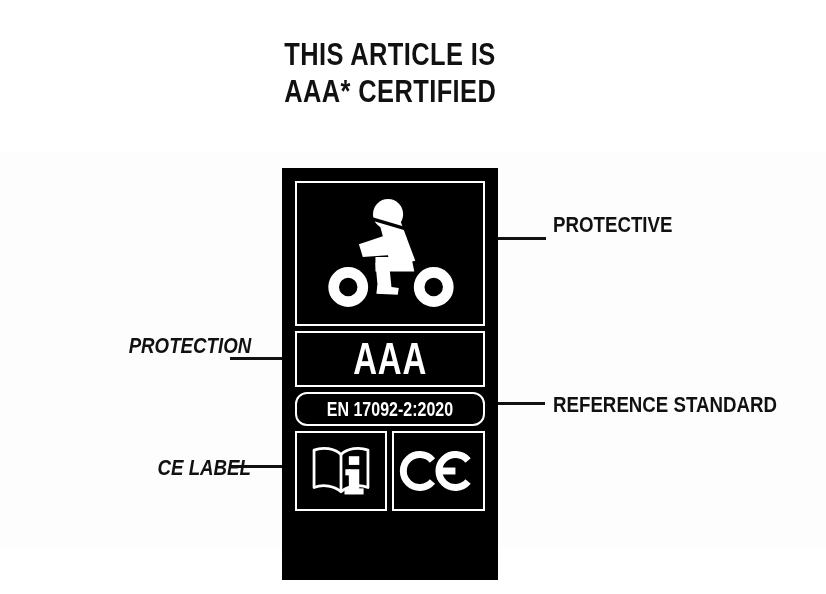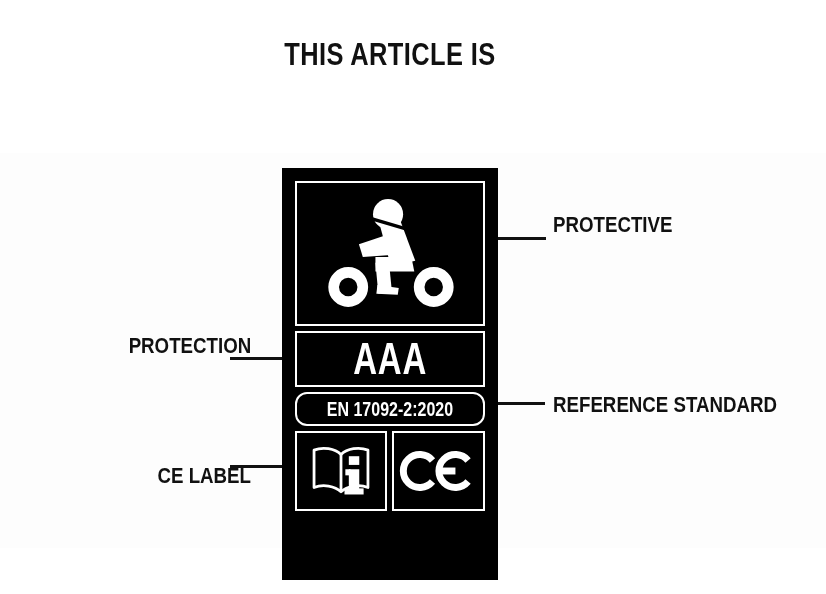--- a/index.html
+++ b/index.html
@@ -49,37 +49,38 @@
   .cline-r2 { left:498px; top:402px; width:47px; }
   .cline-l1 { left:230px; top:357px; width:52px; }
   .cline-l2 { left:230px; top:465px; width:52px; }
 
   .callout {
     position:absolute; font-weight:bold; font-size:22px; line-height:29px;
     color:#111111; white-space:nowrap;
   }
   .callout.right-side { text-align:left; }
   .callout.right-side .squeeze { transform-origin:left center; transform:scaleX(0.85); }
-  .callout.left-side { text-align:center; }
+  .callout.left-side { text-align:center;font-style:italic; }
   .callout.left-side .squeeze { transform-origin:right center; transform:scaleX(0.85); }
 
   .co-protective { left:553px; top:210px; }
   .co-classification { right:606px; top:331px; }
   .co-standard { left:553px; top:390px; }
-  .co-celabel { right:606px; top:453px;margin-top:8px; }
+  .co-celabel { right:606px; top:453px; }
 </style>
 </head>
 <body>
 
 <div class="canvas">
 
   <div class="band"></div>
 
   <div class="title">
     <div><span class="squeeze">THIS ARTICLE IS</span></div>
+    <div><span class="squeeze">AAA* CERTIFIED</span></div>
   </div>
 
   <div class="cert-label">
 
     <div class="cell cell-moto">
       <svg width="184" height="137" viewBox="0 0 188 141">
         <circle cx="51" cy="105" r="15" fill="none" stroke="#ffffff" stroke-width="11"></circle>
         <circle cx="139" cy="105" r="15" fill="none" stroke="#ffffff" stroke-width="11"></circle>
         <circle cx="92" cy="30" r="15.5" fill="#ffffff"></circle>
         <polygon points="84,43 104,35 120,78 95,84" fill="#ffffff"></polygon>

